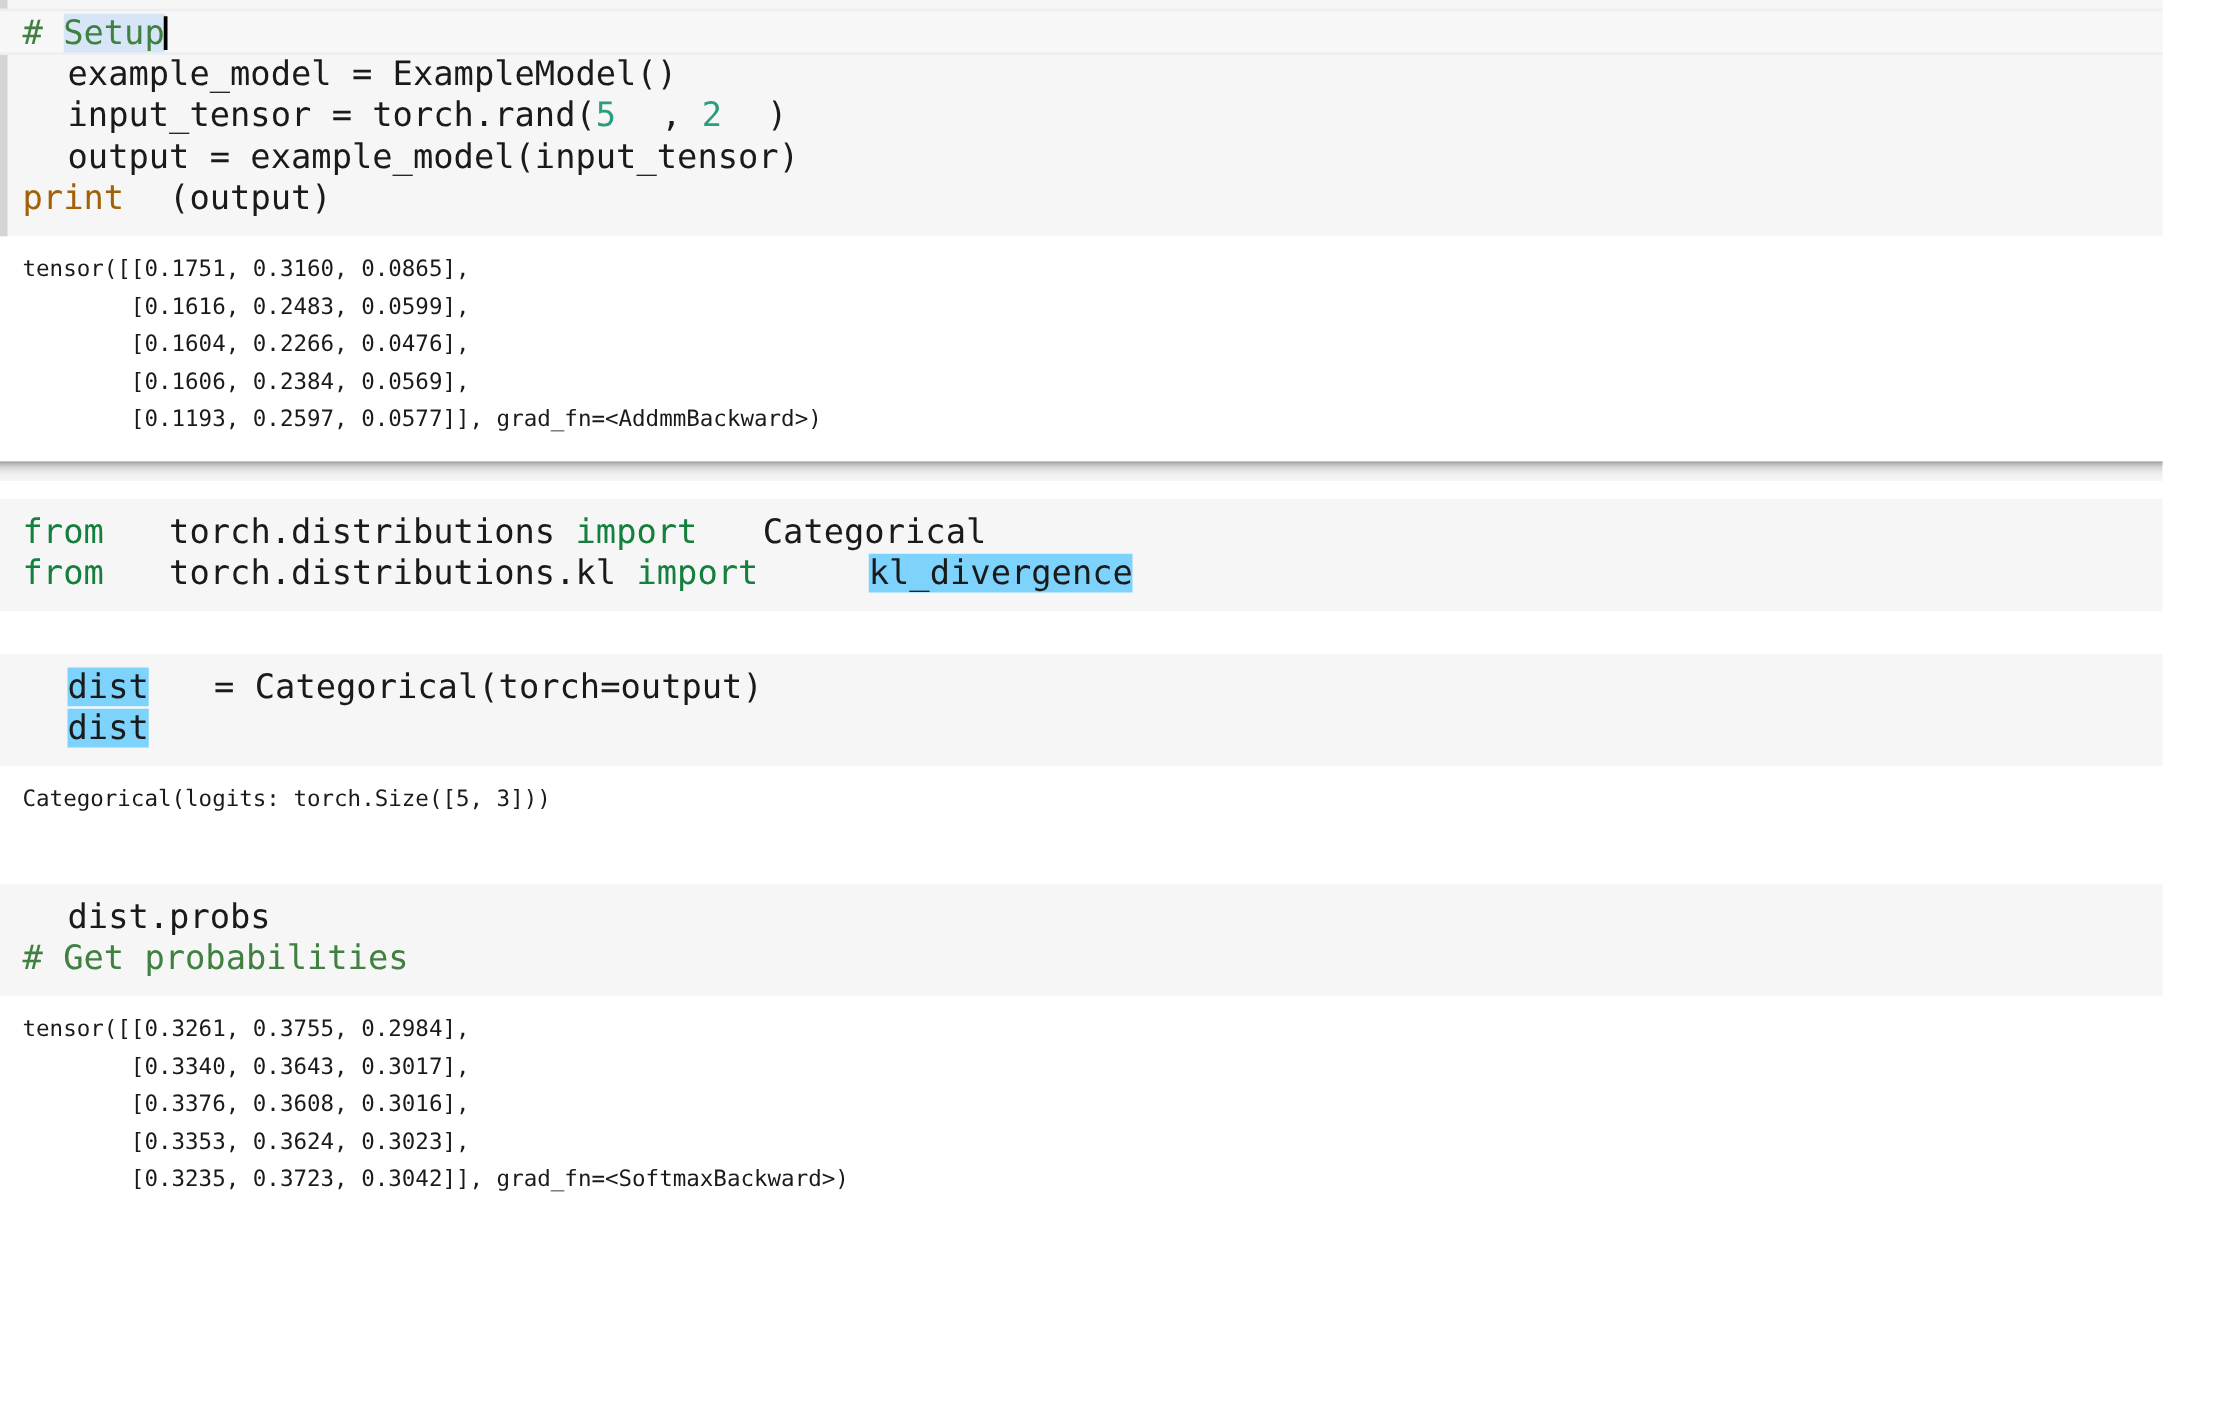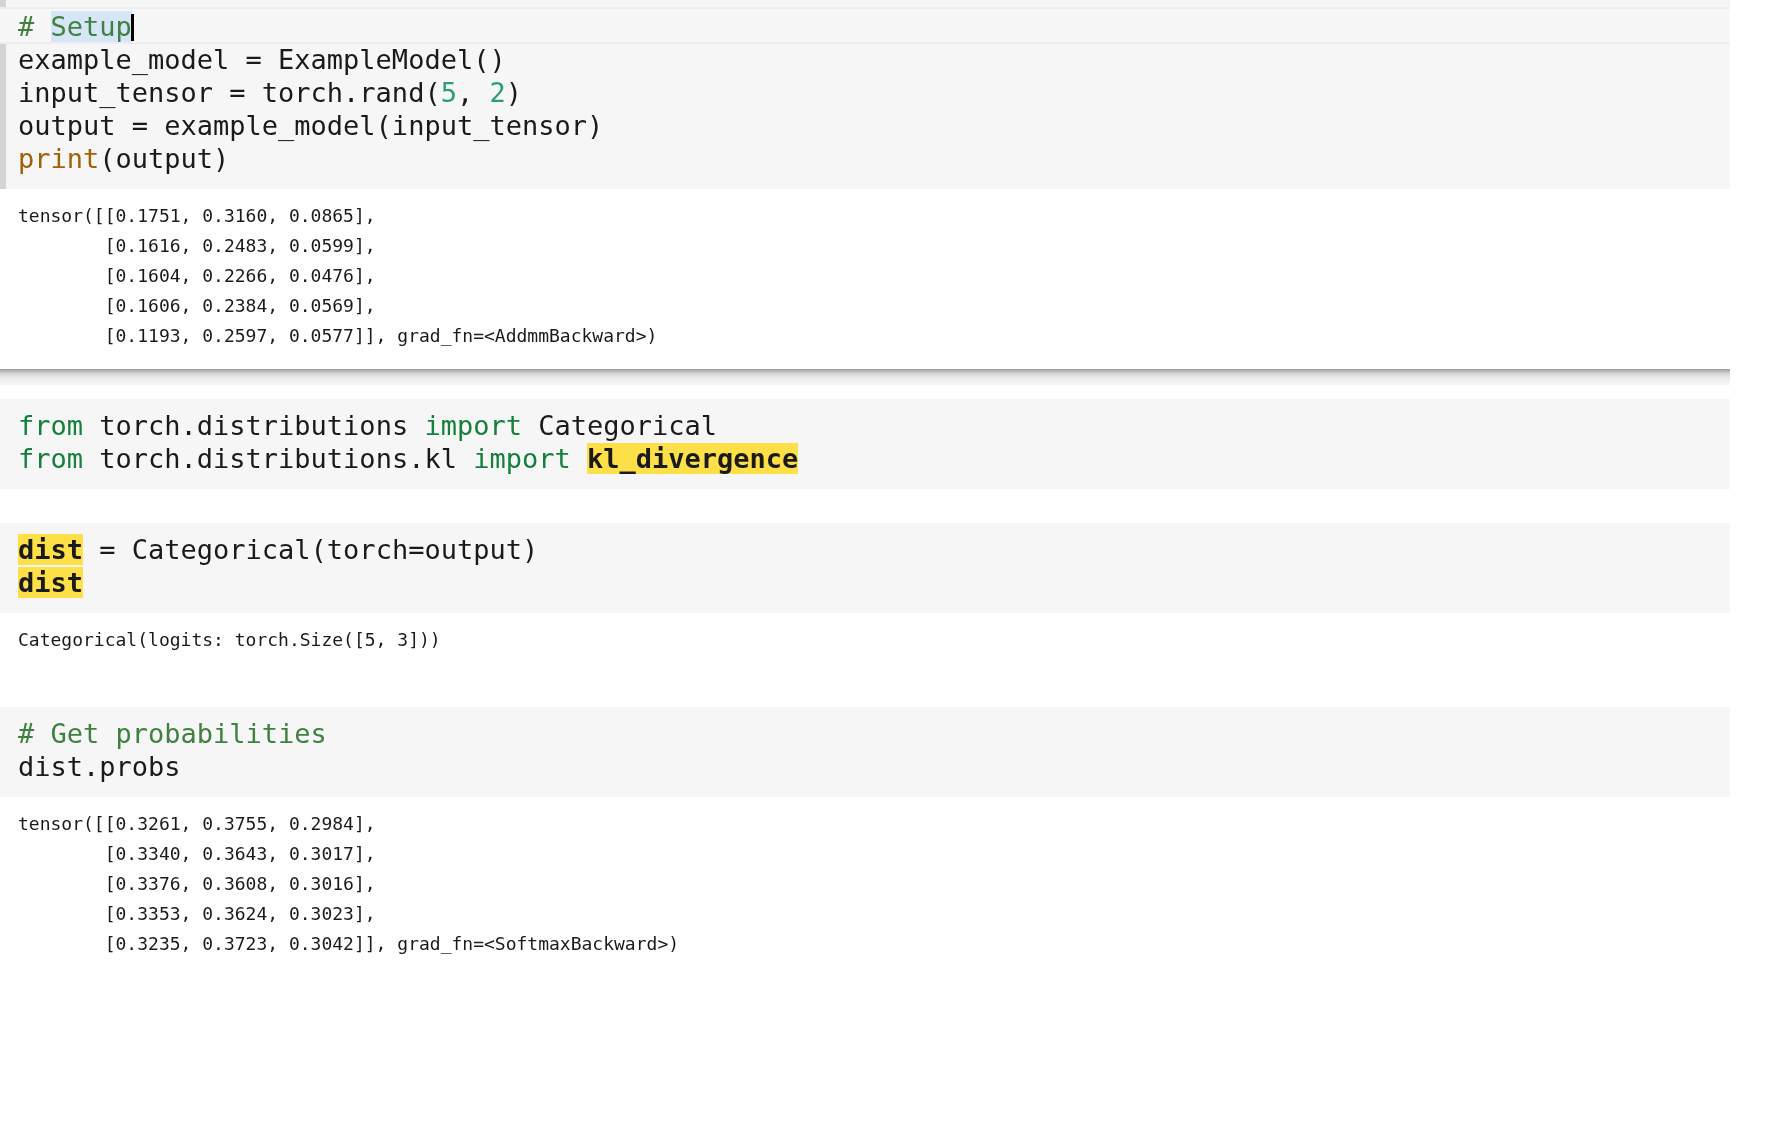--- a/index.html
+++ b/index.html
@@ -75,25 +75,25 @@
     background: #f7f7f8;
     z-index: 0;
   }
   .cl > span, .cl > .caret { position: relative; z-index: 1; }
 
   
   .tok-comment  { color: #408040; }
   .tok-kw       { color: #15803d; }
   .tok-builtin  { color: #a16207; }
   .tok-num      { color: #2a9d7e; }
-  .tok-plain    { color: #1a1a1a; }
+  .tok-plain    { color: #1a1a1a; margin-left: 36px; }
 
   
   .sel  { background: #d7e6f7; }
-  .vhl  { background: #fde047; font-weight: bold; }
+  .vhl  { background: #7dd3fc; }
 
   .caret {
     display: inline-block;
     width: 3px;
     height: 27px;
     background: #000000;
     vertical-align: -5px;
     margin-left: -1px;
   }
 
@@ -170,22 +170,22 @@
       <div class="output-area">
         <div class="out-lines">
           <div class="ol">Categorical(logits: torch.Size([5, 3]))</div>
         </div>
       </div>
     </div>
     <div class="gap-white" style="height: 34px;"></div>
     <div class="cell">
       <div class="code-area">
         <div class="code-lines">
+          <div class="cl"><span class="tok-plain">dist.probs</span></div>
           <div class="cl"><span class="tok-comment"># Get probabilities</span></div>
-          <div class="cl"><span class="tok-plain">dist.probs</span></div>
         </div>
       </div>
       <div class="output-area">
         <div class="out-lines">
           <div class="ol">tensor([[0.3261, 0.3755, 0.2984],</div>
           <div class="ol">        [0.3340, 0.3643, 0.3017],</div>
           <div class="ol">        [0.3376, 0.3608, 0.3016],</div>
           <div class="ol">        [0.3353, 0.3624, 0.3023],</div>
           <div class="ol">        [0.3235, 0.3723, 0.3042]], grad_fn=&lt;SoftmaxBackward&gt;)</div>
         </div>

